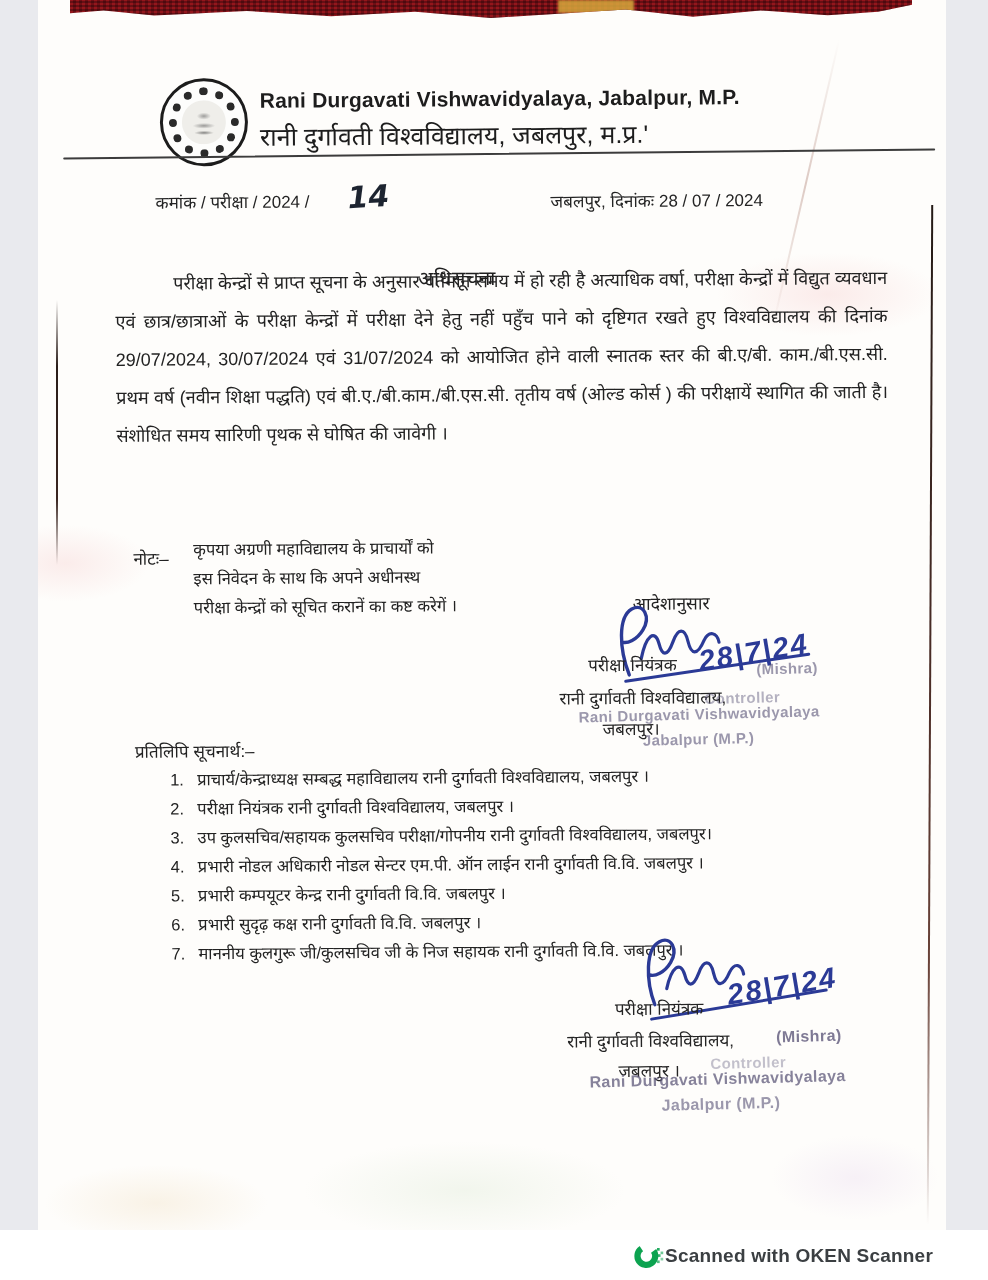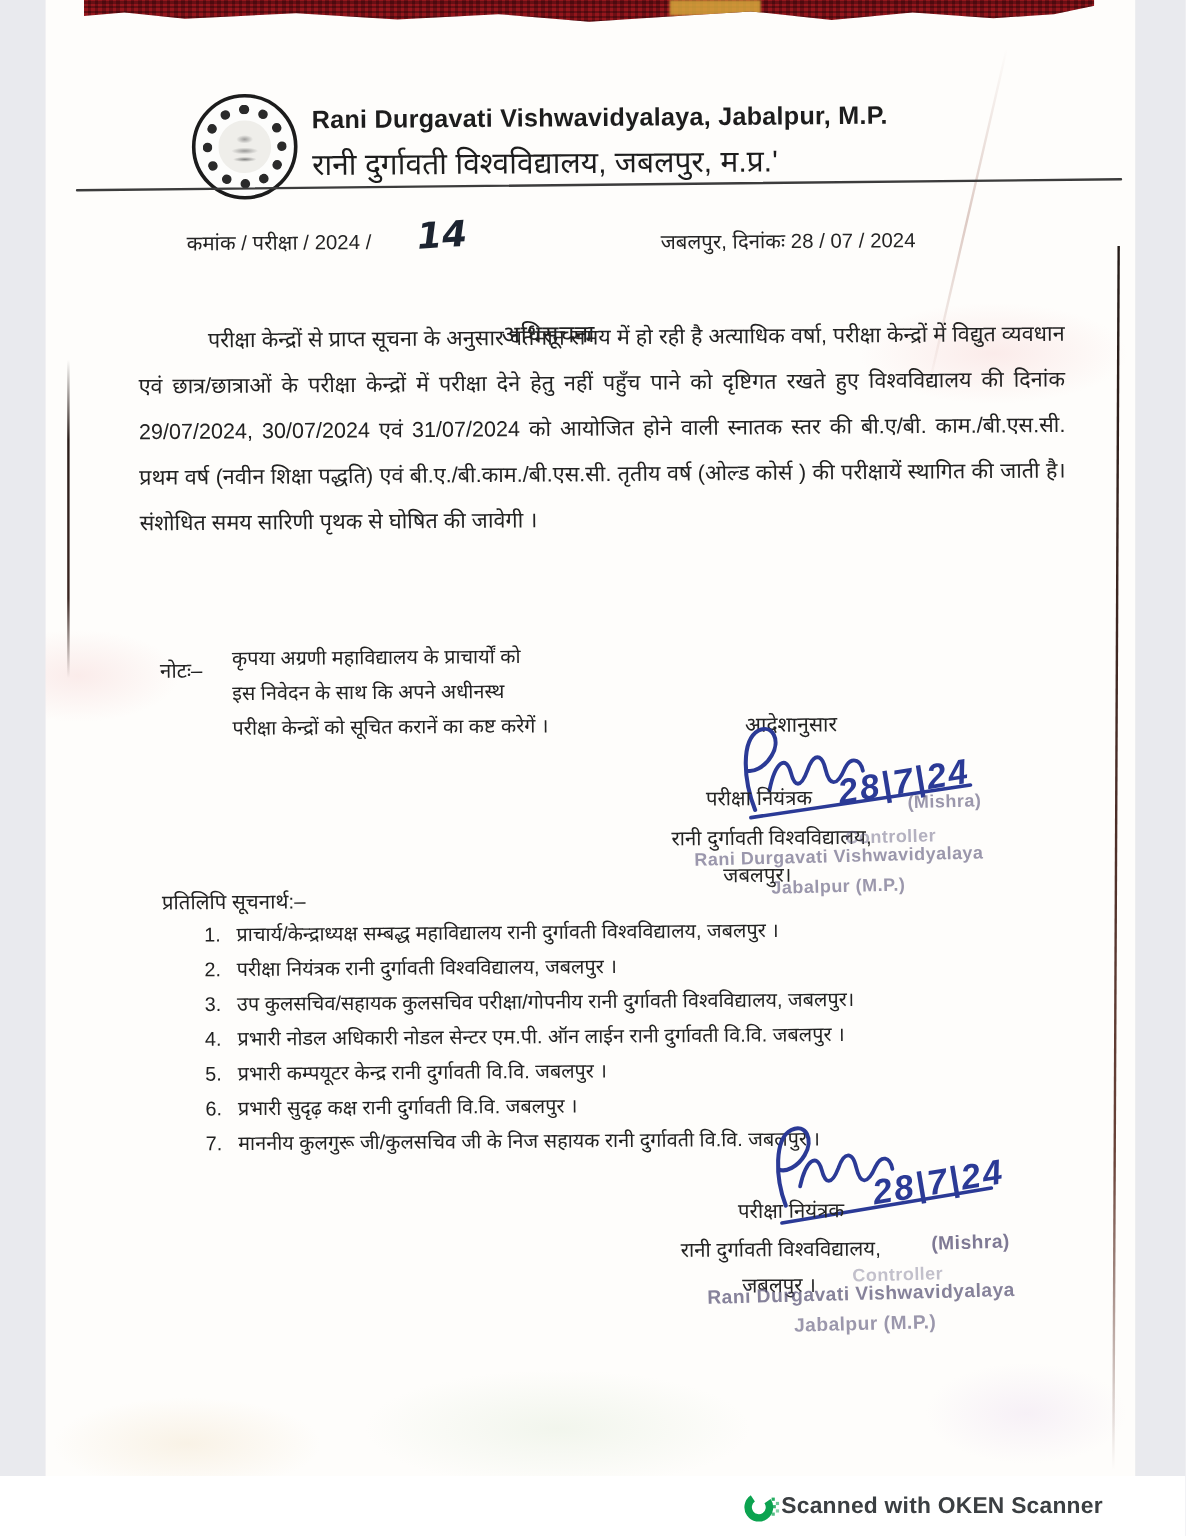--- a/index.html
+++ b/index.html
@@ -83,39 +83,39 @@
     color:#1d2430;font-style:italic;font-weight:bold;
     font-family:"DejaVu Sans",sans-serif;
   }
   .subject{font-size:20px;color:#1f1f1f;letter-spacing:.5px;}
   .body-para{
     font-size:18px;line-height:38px;color:#222;text-align:justify;
     text-indent:58px;width:772px;
   }
   .note-label{font-size:17px;color:#222;}
   .note-line{font-size:16.5px;line-height:29px;color:#222;}
-  .order-text{font-size:17.5px;color:#222;}
+  .order-text{font-size:17.5px;color:#222;margin-left:12px;}
   .sig-print{font-size:17px;color:#242424;}
   .stamp{
     color:rgba(94,88,122,.62);font-weight:bold;letter-spacing:.4px;
     font-size:15px;transform:rotate(-1deg);white-space:nowrap;
   }
   .ink-line{position:absolute;height:3px;background:#2b3a96;border-radius:2px;}
   .ink-date{
     position:absolute;font-size:29px;font-weight:bold;font-style:italic;
     color:#2b3a96;transform:rotate(-9deg);letter-spacing:2px;white-space:nowrap;
   }
   .cc-heading{font-size:17px;color:#222;}
   .cc-list{position:absolute;left:168px;top:766px;width:720px;}
   .cc-row{display:flex;margin-bottom:6.5px;font-size:16.5px;line-height:22.5px;color:#222;}
   .cc-num{width:27px;flex:0 0 27px;}
   
   #bottom-strip{position:absolute;left:0;right:0;top:1230px;height:50px;background:#ffffff;}
   #watermark{
-    position:absolute;right:69px;top:10px;display:flex;align-items:center;
+    position:absolute;right:55px;top:10px;display:flex;align-items:center;
   }
   #watermark .wm-text{font-size:19px;font-weight:600;color:#3b3f42;letter-spacing:.2px;}
   .sig-svg{position:absolute;overflow:visible;}
 </style>
 </head>
 <body>
 
 <div id="canvas">
 
   <div id="paper"></div>

